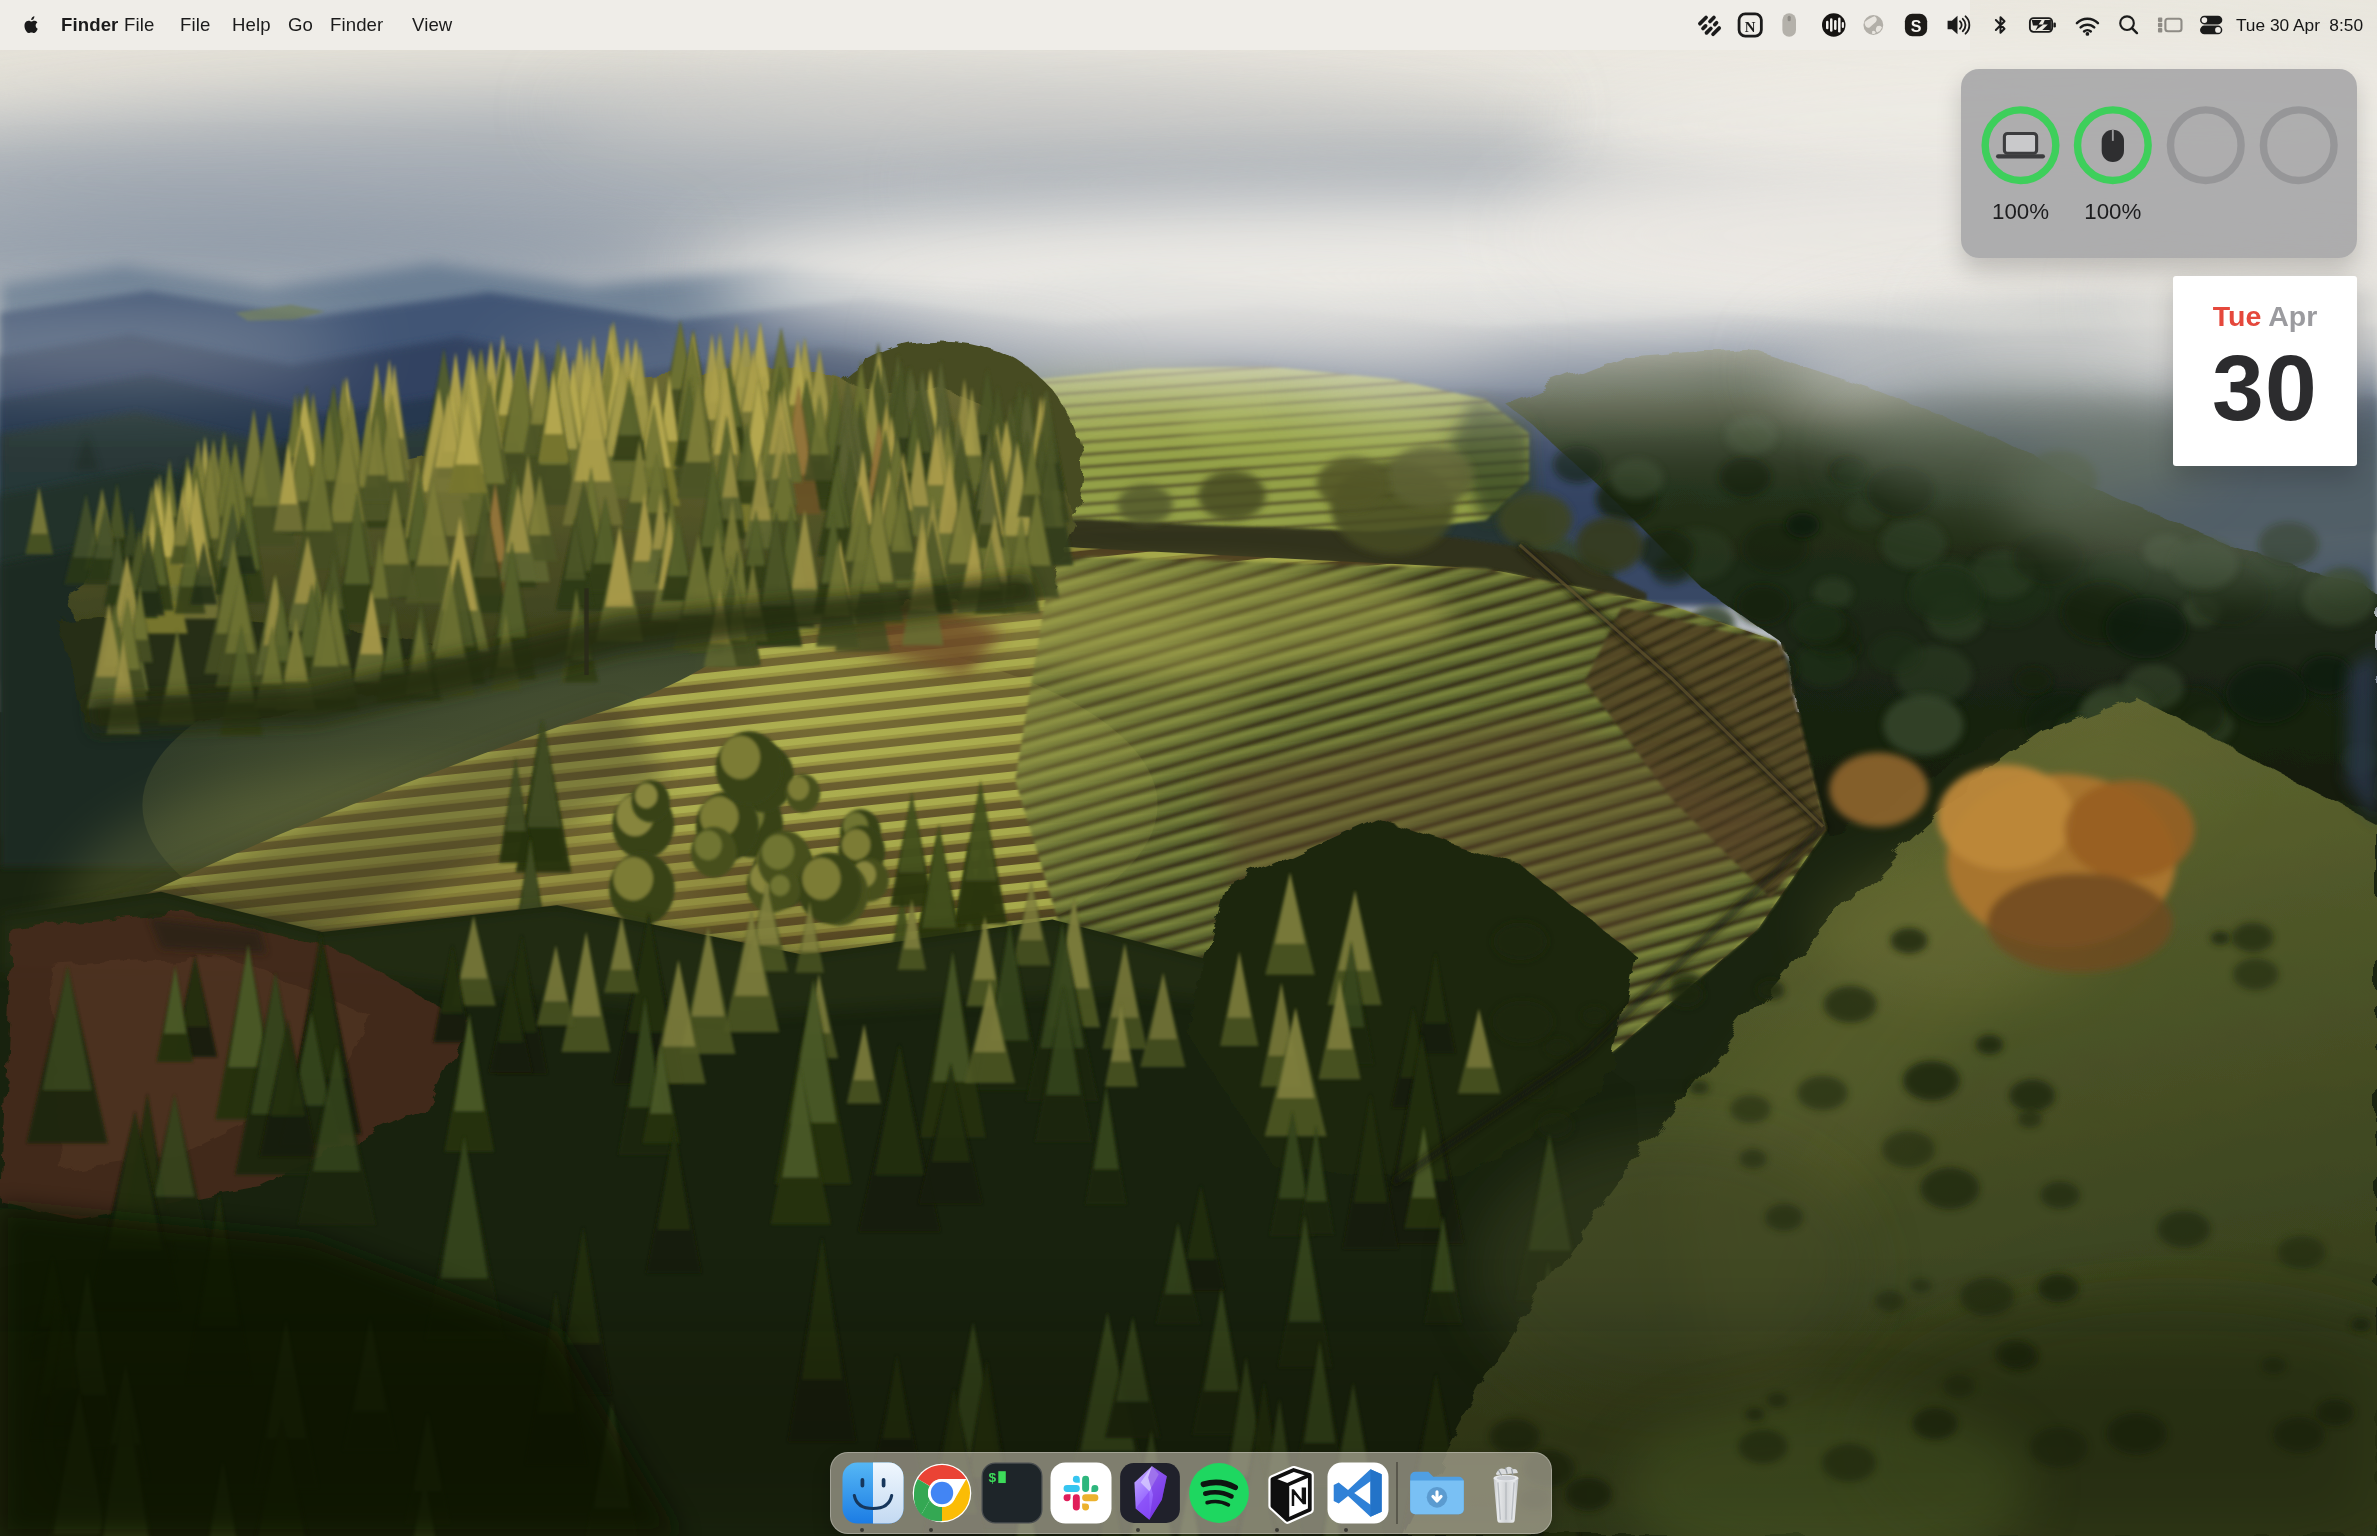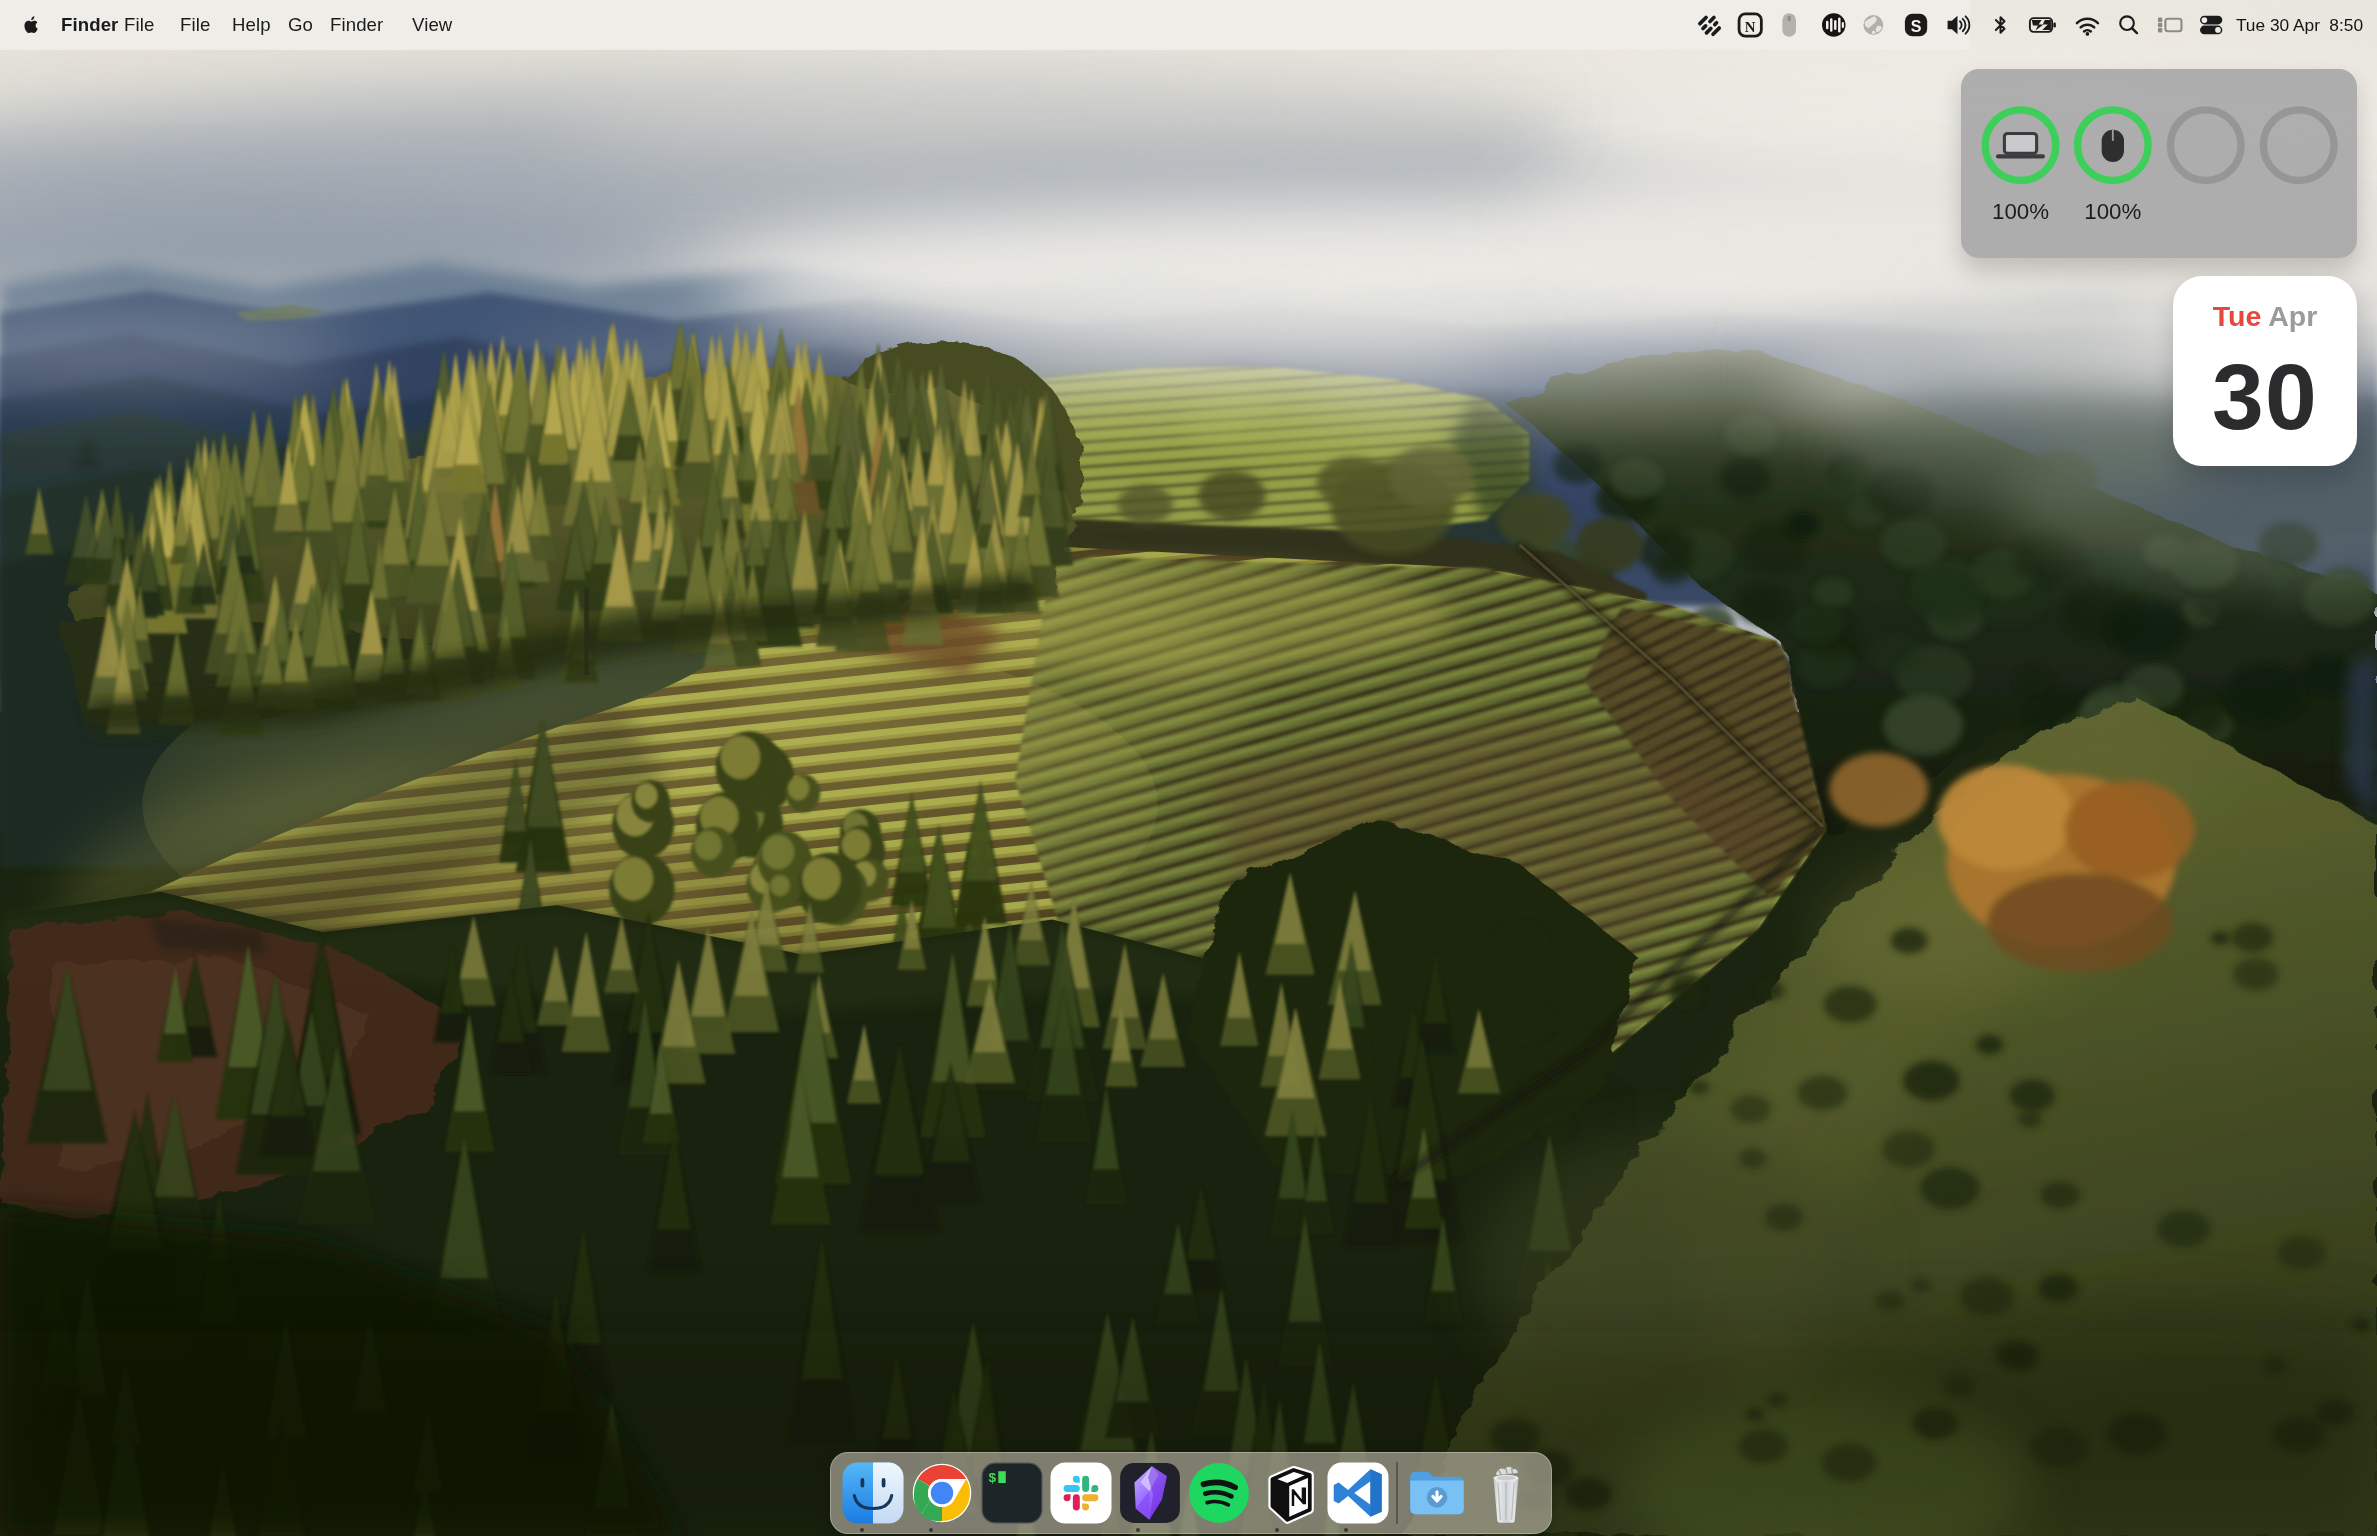--- a/index.html
+++ b/index.html
@@ -3,25 +3,25 @@
 html,body{margin:0;padding:0;width:2377px;height:1537px;overflow:hidden;background:#1a2410}
 body{font-family:"Liberation Sans",sans-serif;position:relative}
 #wall{position:absolute;left:0;top:0}
 #menubar{position:absolute;left:0;top:0;width:1970px;height:50px;background:#efede8;color:#1b1b1b}
 #menubar .applelogo{position:absolute}
 .mb{position:absolute;top:0;line-height:50px;font-size:18.6px;letter-spacing:0.1px}
 .mb.bold{font-weight:700}
 .mright{position:absolute}
 #batwidget{position:absolute;left:1961px;top:69px;width:396px;height:189px;background:rgba(160,160,162,0.82);border-radius:18px;box-shadow:0 12.4px 25px rgba(0,0,0,0.18)}
 .btxt{font-size:36px;fill:#1d1d1f;font-family:"Liberation Sans",sans-serif}
-#calwidget{position:absolute;left:2173px;top:276px;width:184px;height:190px;background:#fff;border-radius:29px;box-shadow:0 12.4px 25px rgba(0,0,0,0.18);text-align:center}
+#calwidget{position:absolute;left:2173px;top:276px;width:184px;height:190px;background:#fff;border-radius:3px;box-shadow:0 12.4px 25px rgba(0,0,0,0.18);text-align:center}
 .calhead{margin-top:23.5px;font-size:28.5px;font-weight:700}
 .tue{color:#e5483c}
 .apr{color:#9b9b9f}
-.calnum{font-size:93px;font-weight:700;color:#2c2c2e;margin-top:11px;letter-spacing:1.2px}
+.calnum{font-size:93px;font-weight:700;color:#2c2c2e;margin-top:2px;letter-spacing:1.2px}
 #dock{position:absolute;left:830px;top:1452px;width:722px;height:82px}
 .dockbg{position:absolute;inset:0;background:rgba(196,190,176,0.60);border-radius:18px;border:0.6px solid rgba(255,255,255,0.28);box-shadow:0 7.4px 18.6px rgba(0,0,0,0.22)}
 .dockrow{position:absolute;left:0;top:0;width:100%;height:100%;display:flex;align-items:center;padding:0 8.7px}
 .dicon{width:66px;height:66px;flex:0 0 66px;margin:0 1.6px}
 .dsep{width:1.9px;height:62px;background:rgba(45,42,35,0.45);margin:0 4.3px}
 .ddot{position:absolute;bottom:1.9px;width:4.3px;height:4.3px;border-radius:50%;background:#3a3a34}
 </style></head>
 <body>
 <svg id="wall" xmlns="http://www.w3.org/2000/svg" width="2377" height="1537" viewBox="0 0 3840 2482" preserveAspectRatio="none">
     <defs>

